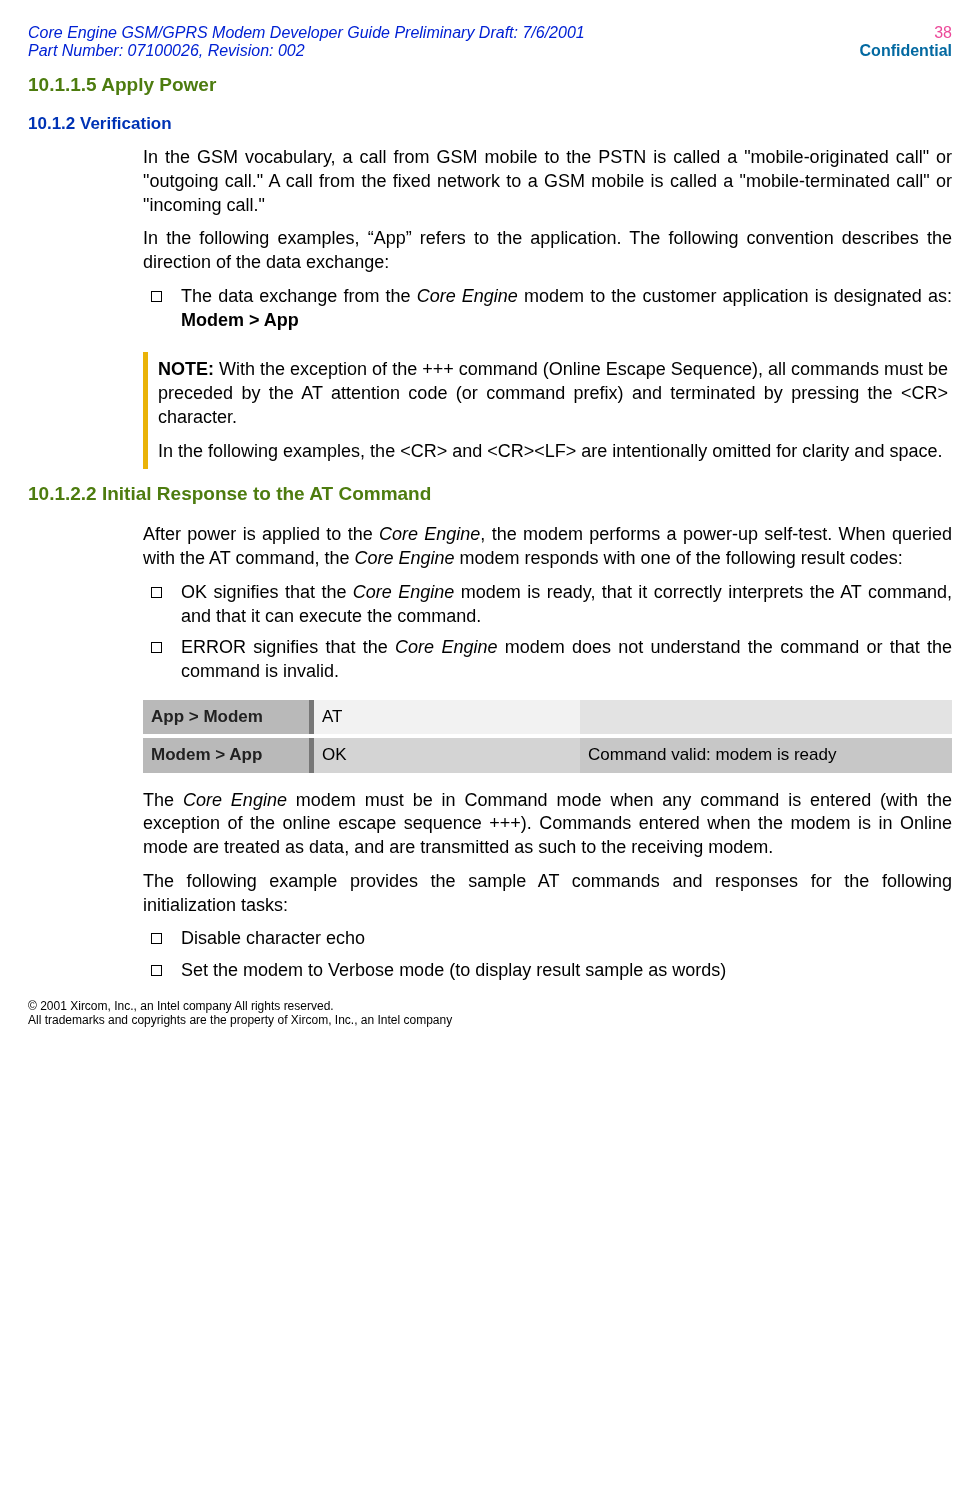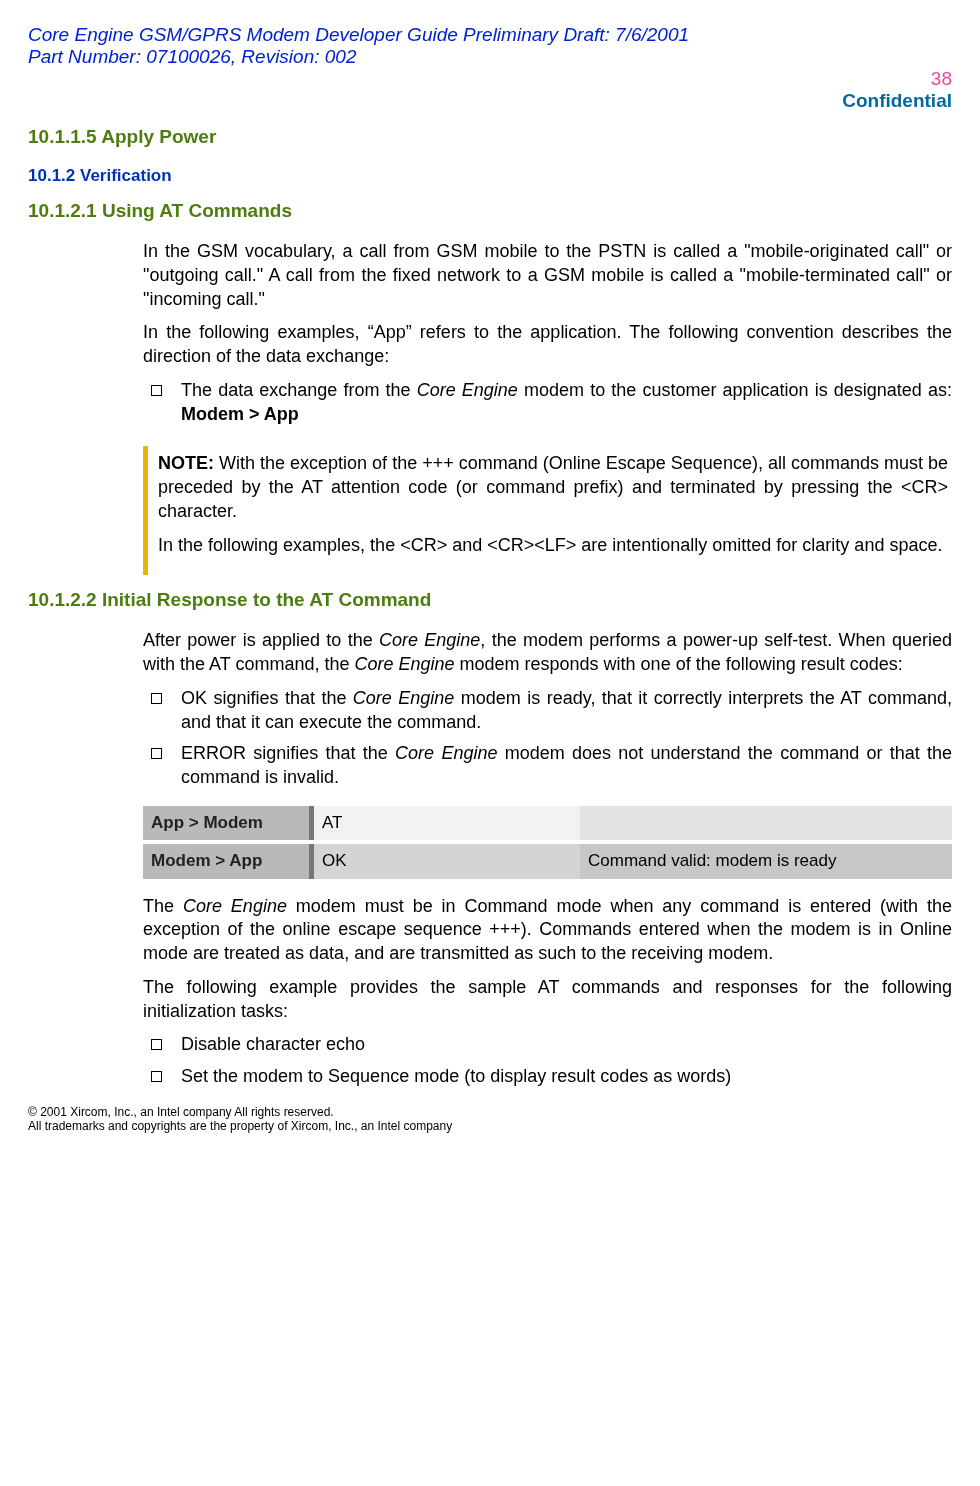--- a/index.html
+++ b/index.html
@@ -10,24 +10,23 @@
     color: #000;
     width: 980px;
   }
   .page {
     padding: 24px 28px 20px 28px;
     box-sizing: border-box;
   }
   .hdr {
     display: flex;
     justify-content: space-between;
-    font-size: 19px;
+    font-size: 16px;
     font-style: italic;
     color: #0021d4;
-    flex-direction: column;
   }
   .hdr .right {
     text-align: right;
   }
   .hdr .pg {
     font-style: normal;
     color: #ec4899;
   }
   .hdr .conf {
     color: #0369a1;
@@ -123,36 +122,35 @@
     <div class="right">
       <div class="pg">38</div>
       <div class="conf">Confidential</div>
     </div>
   </div>
 
   <div class="h5">10.1.1.5 Apply Power</div>
 
   <div class="h4blue">10.1.2 Verification</div>
 
-  <div class="h5">10.1.2.1 Using AT Commands</div>
 
   <div class="body-indent">
     <div class="p">In the GSM vocabulary, a call from GSM mobile to the PSTN is called a "mobile-originated call" or "outgoing call." A call from the fixed network to a GSM mobile is called a "mobile-terminated call" or "incoming call."</div>
     <div class="p">In the following examples, “App” refers to the application. The following convention describes the direction of the data exchange:</div>
     <ul class="sq">
       <li>
         <span>The data exchange from the </span><span class="italic">Core Engine</span><span> modem to the customer application is designated as: </span><span class="bold">Modem &gt; App</span>
       </li>
     </ul>
 
     <div class="note-block">
       <div class="p" style="margin-top:0">
         <span class="bold">NOTE:</span><span> With the exception of the +++ command (Online Escape Sequence), all commands must be preceded by the AT attention code (or command prefix) and terminated by pressing the &lt;CR&gt; character.</span>
       </div>
-      <div class="p" style="margin-bottom:12px">In the following examples, the &lt;CR&gt; and &lt;CR&gt;&lt;LF&gt; are intentionally omitted for clarity and space.</div>
+      <div class="p" style="margin-bottom:0">In the following examples, the &lt;CR&gt; and &lt;CR&gt;&lt;LF&gt; are intentionally omitted for clarity and space.</div>
     </div>
   </div>
 
   <div class="h5">10.1.2.2 Initial Response to the AT Command</div>
 
   <div class="body-indent">
     <div class="p">
       <span>After power is applied to the </span><span class="italic">Core Engine</span><span>, the modem performs a power-up self-test. When queried with the AT command, the </span><span class="italic">Core Engine</span><span> modem responds with one of the following result codes:</span>
     </div>
     <ul class="sq">
@@ -182,21 +180,21 @@
     <div class="p">
       <span>The </span><span class="italic">Core Engine</span><span> modem must be in Command mode when any command is entered (with the exception of the online escape sequence +++). Commands entered when the modem is in Online mode are treated as data, and are transmitted as such to the receiving modem.</span>
     </div>
   </div>
 
 
   <div class="body-indent">
     <div class="p">The following example provides the sample AT commands and responses for the following initialization tasks:</div>
     <ul class="sq">
       <li>Disable character echo</li>
-      <li>Set the modem to Sequence mode (to display result codes as words)</li>
+      <li>Set the modem to Verbose mode (to display result sample as words)</li>
     </ul>
   </div>
 
   <div class="footer">
     <div>© 2001 Xircom, Inc., an Intel company All rights reserved.</div>
     <div>All trademarks and copyrights are the property of Xircom, Inc., an Intel company</div>
   </div>
 
 </div>
 

